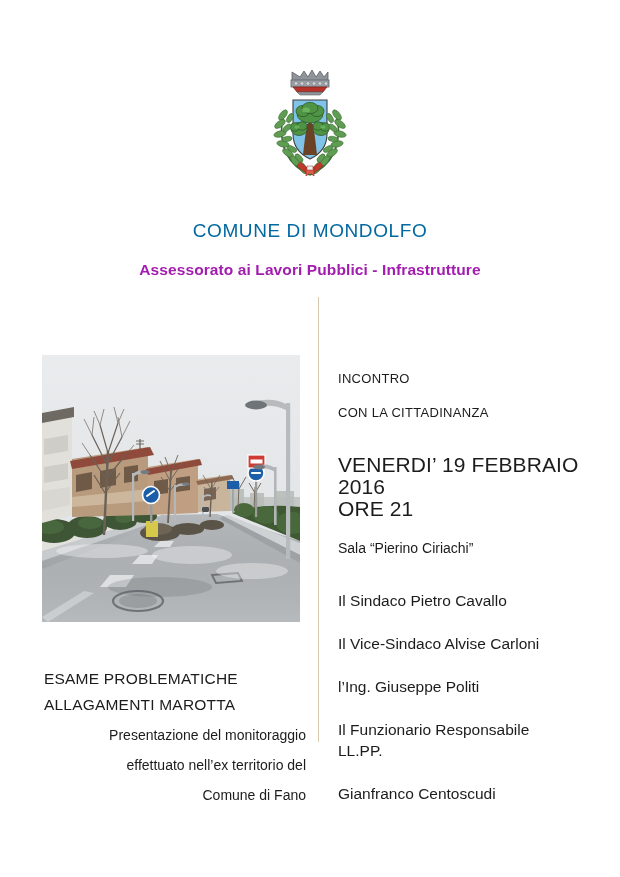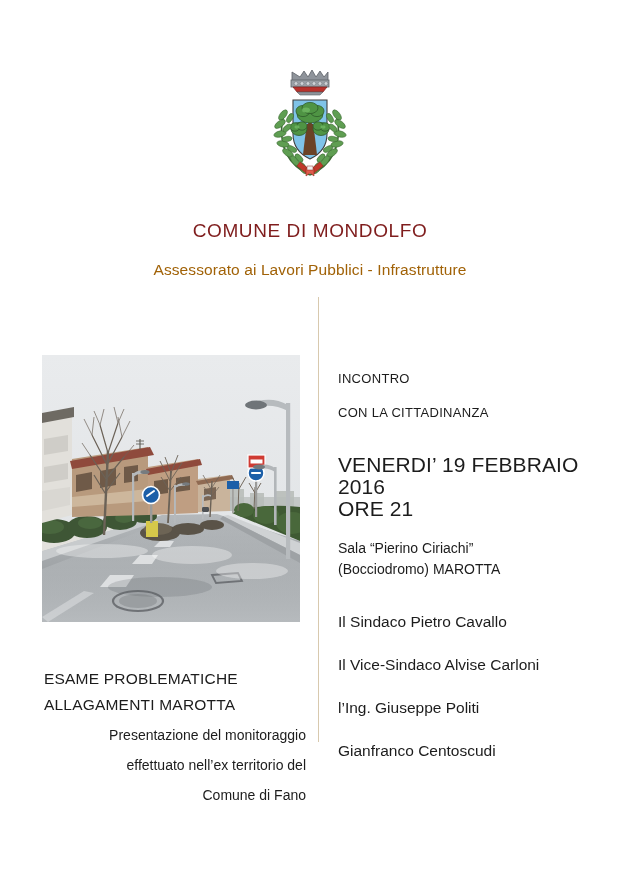--- a/index.html
+++ b/index.html
@@ -37,28 +37,28 @@
   .header-block {
     position: absolute;
     left: 0;
     right: 0;
     top: 220px;
     text-align: center;
   }
   .org-title {
     font-size: 19px;
     letter-spacing: 0.6px;
-    color: #7f1d1d;
+    color: #0369a1;
     font-weight: 400;
   }
   .org-subtitle {
     margin-top: 19px;
     font-size: 15.5px;
-    color: #a16207;
-    font-weight: 400;
+    color: #a21caf;
+    font-weight: 700;
     letter-spacing: 0.1px;
   }
 
   
   .divider {
     position: absolute;
     left: 318px;
     top: 297px;
     width: 1px;
     height: 445px;
@@ -453,22 +453,25 @@
 <div class="right-col">
   <div class="r-big">INCONTRO</div>
   <div class="r-big">CON LA CITTADINANZA</div>
 
   <div class="r-gap-lg"></div>
   <div class="r-date">VENERDI’ 19 FEBBRAIO 2016</div>
   <div class="r-date">ORE 21</div>
 
   <div class="r-gap-md"></div>
   <div class="r-venue">Sala “Pierino Ciriachi”</div>
-  <div class="r-venue">(Bocciodromo) MAROTTA</div>
 
   <div class="r-gap-md"></div>
 
   <div class="r-gap-sm"></div>
   <div class="r-person">Il Sindaco Pietro Cavallo</div>
   <div class="r-person">Il Vice-Sindaco Alvise Carloni</div>
   <div class="r-person">l’Ing. Giuseppe Politi</div>
+  <div class="r-person r-two-line">
+    <div>Il Funzionario Responsabile</div>
+    <div>LL.PP.</div>
+  </div>
   <div class="r-person">Gianfranco Centoscudi</div>
 </div>
 
 </body></html>

